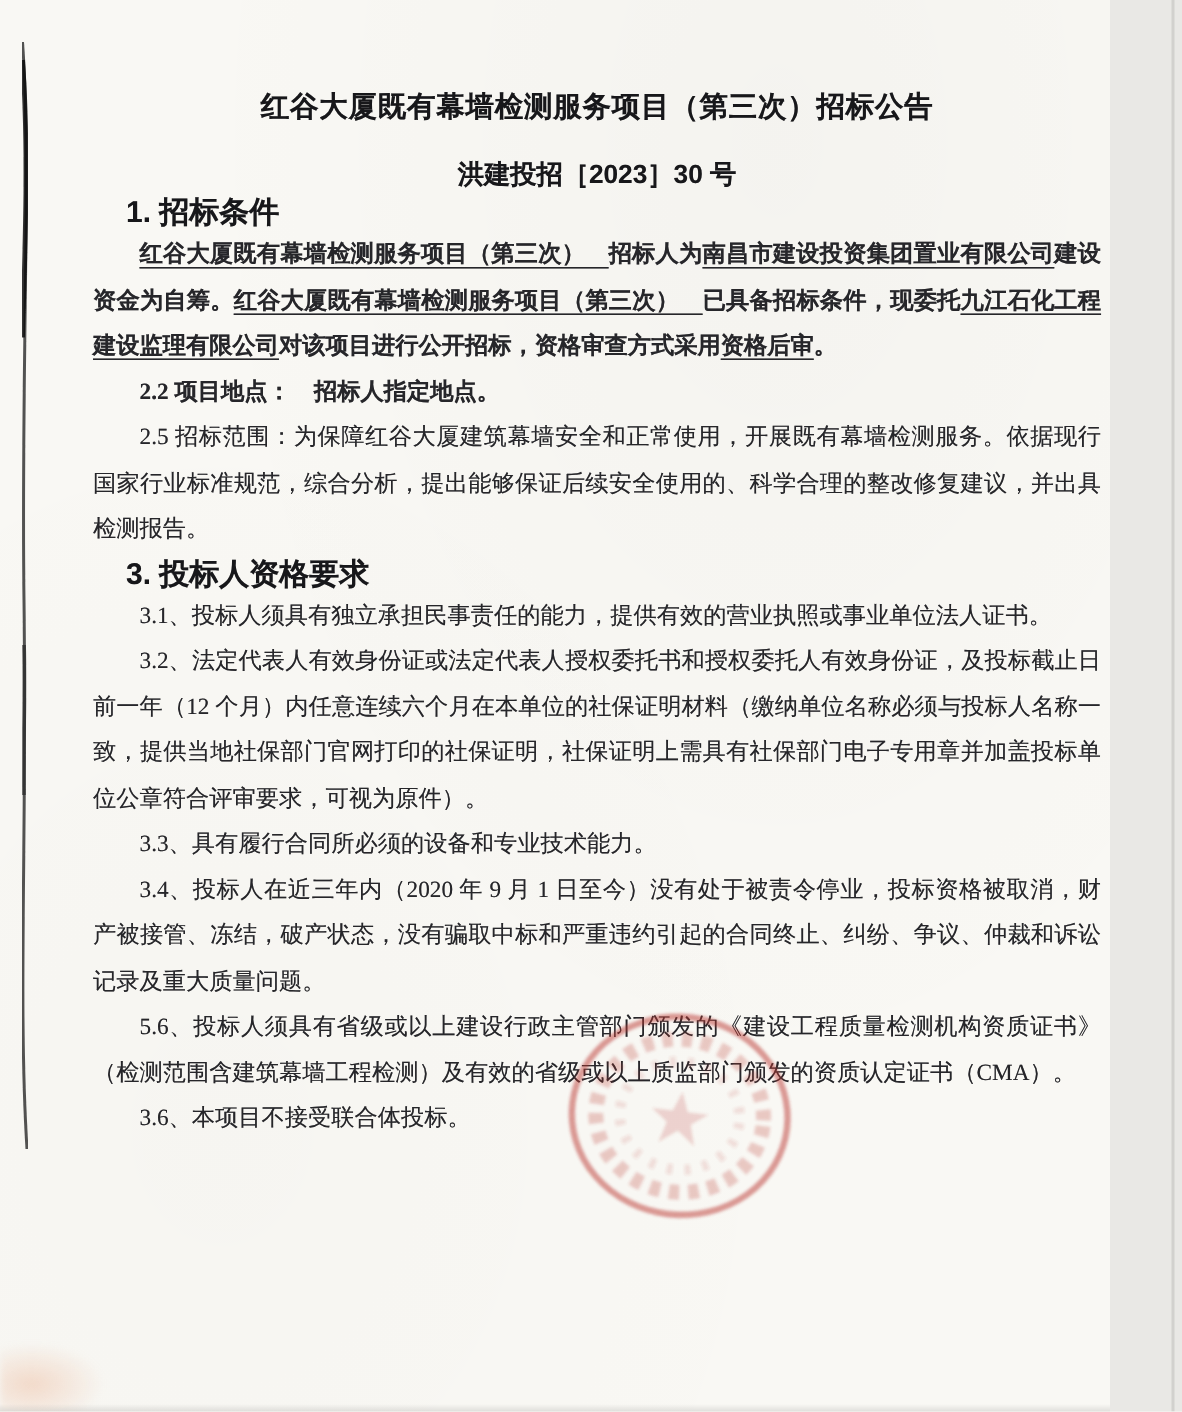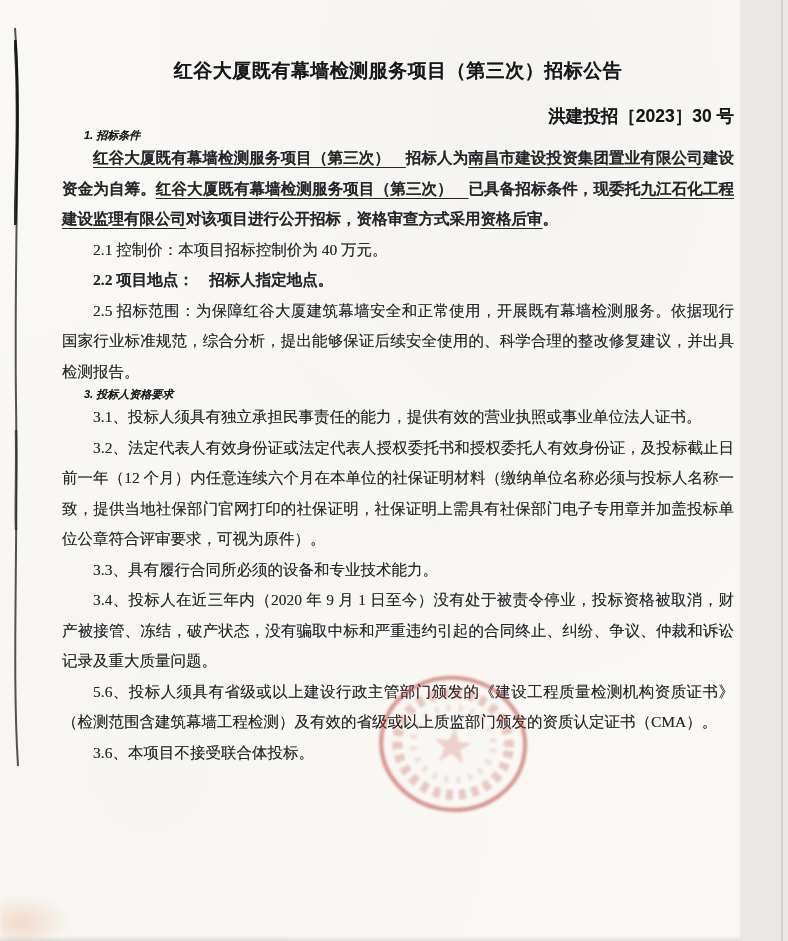--- a/index.html
+++ b/index.html
@@ -25,27 +25,26 @@
     text-shadow:0 0 0.4px rgba(20,20,25,0.45);
   }
   .doc-title{
     font-family:"Liberation Sans","DejaVu Sans",sans-serif;
     font-size:19px;font-weight:bold;color:#17171a;
     text-align:center;margin:14px 0 0 0;letter-spacing:0.5px;
   }
   .doc-number{
     font-family:"Liberation Sans","DejaVu Sans",sans-serif;
     font-size:17.5px;font-weight:bold;color:#17171a;
-    text-align:right;margin-top:20px;
+    text-align:center;margin-top:20px;
   }
   h2.sec{
     font-family:"Liberation Sans","DejaVu Sans",sans-serif;
-    font-size:11px;font-weight:bold;color:#17171a;
+    font-size:20px;font-weight:bold;color:#17171a;
     margin:0 0 0 22px;
-    font-style:italic;
   }
   .sec1-h{margin-top:34px;}
   .sec2-h{margin-top:27px;}
   .sec3-h{margin-top:32px;}
   p.body-p{
     font-size:15.5px;line-height:30.5px;text-align:justify;
     text-indent:2em;margin:0;color:#26262a;
   }
   .intro-p{margin-top:14px;font-weight:bold;}
   .s2{line-height:27.5px;margin-top:0;}
@@ -93,21 +92,20 @@
   <div class="corner-smudge"></div>
 
   <div class="content">
 
     <div class="doc-title">红谷大厦既有幕墙检测服务项目（第三次）招标公告</div>
     <div class="doc-number">洪建投招［2023］30 号</div>
 
     <h2 class="sec sec1-h">1. 招标条件</h2>
     <p class="body-p intro-p"><span class="u">红谷大厦既有幕墙检测服务项目（第三次）　</span><span>招标人为</span><span class="u">南昌市建设投资集团置业有限公司</span><span>建设资金为自筹。</span><span class="u">红谷大厦既有幕墙检测服务项目（第三次）　</span><span>已具备招标条件，现委托</span><span class="u">九江石化工程建设监理有限公司</span><span>对该项目进行公开招标，资格审查方式采用</span><span class="u">资格后审</span><span>。</span></p>
 
-    <p class="body-p s2 s2-first">2.1 控制价：本项目招标控制价为 40 万元。</p>
     <p class="body-p s2 s2-gap">2.2 项目地点：　招标人指定地点。</p>
     <p class="body-p s2">2.5 招标范围：为保障红谷大厦建筑幕墙安全和正常使用，开展既有幕墙检测服务。依据现行国家行业标准规范，综合分析，提出能够保证后续安全使用的、科学合理的整改修复建议，并出具检测报告。</p>
 
     <h2 class="sec sec3-h">3. 投标人资格要求</h2>
     <p class="body-p s3 s3-first">3.1、投标人须具有独立承担民事责任的能力，提供有效的营业执照或事业单位法人证书。</p>
     <p class="body-p s3">3.2、法定代表人有效身份证或法定代表人授权委托书和授权委托人有效身份证，及投标截止日前一年（12 个月）内任意连续六个月在本单位的社保证明材料（缴纳单位名称必须与投标人名称一致，提供当地社保部门官网打印的社保证明，社保证明上需具有社保部门电子专用章并加盖投标单位公章符合评审要求，可视为原件）。</p>
     <p class="body-p s3">3.3、具有履行合同所必须的设备和专业技术能力。</p>
     <p class="body-p s3">3.4、投标人在近三年内（2020 年 9 月 1 日至今）没有处于被责令停业，投标资格被取消，财产被接管、冻结，破产状态，没有骗取中标和严重违约引起的合同终止、纠纷、争议、仲裁和诉讼记录及重大质量问题。</p>
     <p class="body-p s3">5.6、投标人须具有省级或以上建设行政主管部门颁发的《建设工程质量检测机构资质证书》（检测范围含建筑幕墙工程检测）及有效的省级或以上质监部门颁发的资质认定证书（CMA）。</p>
     <p class="body-p s3">3.6、本项目不接受联合体投标。</p>

